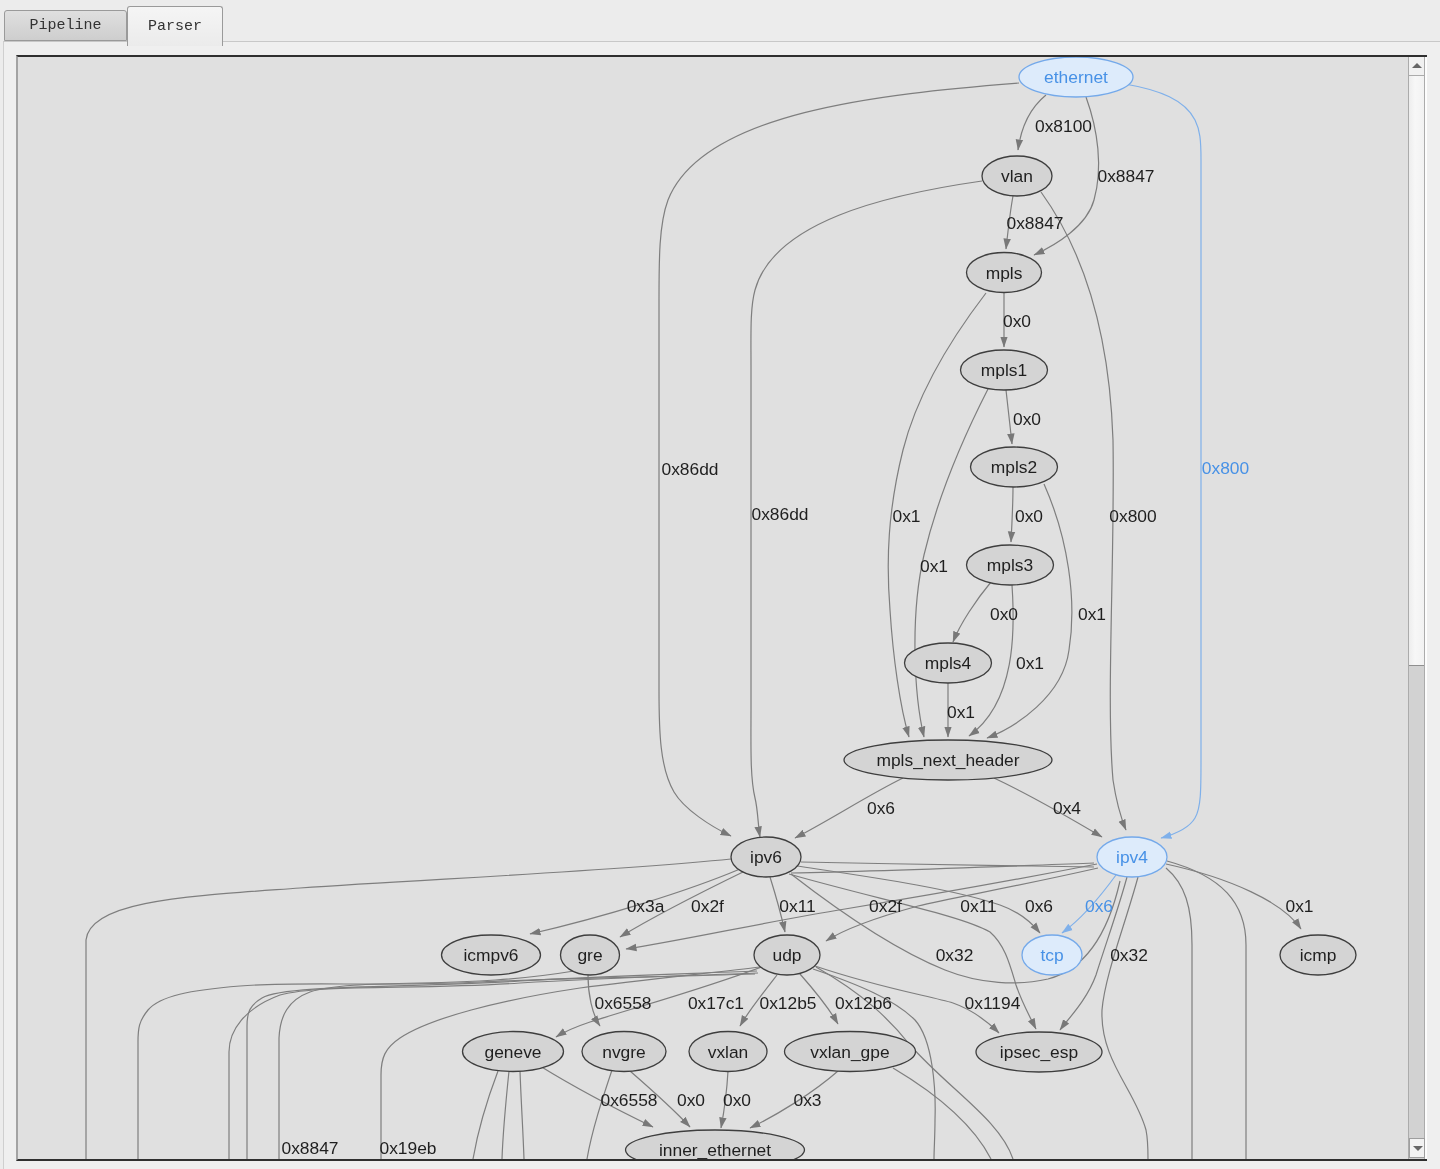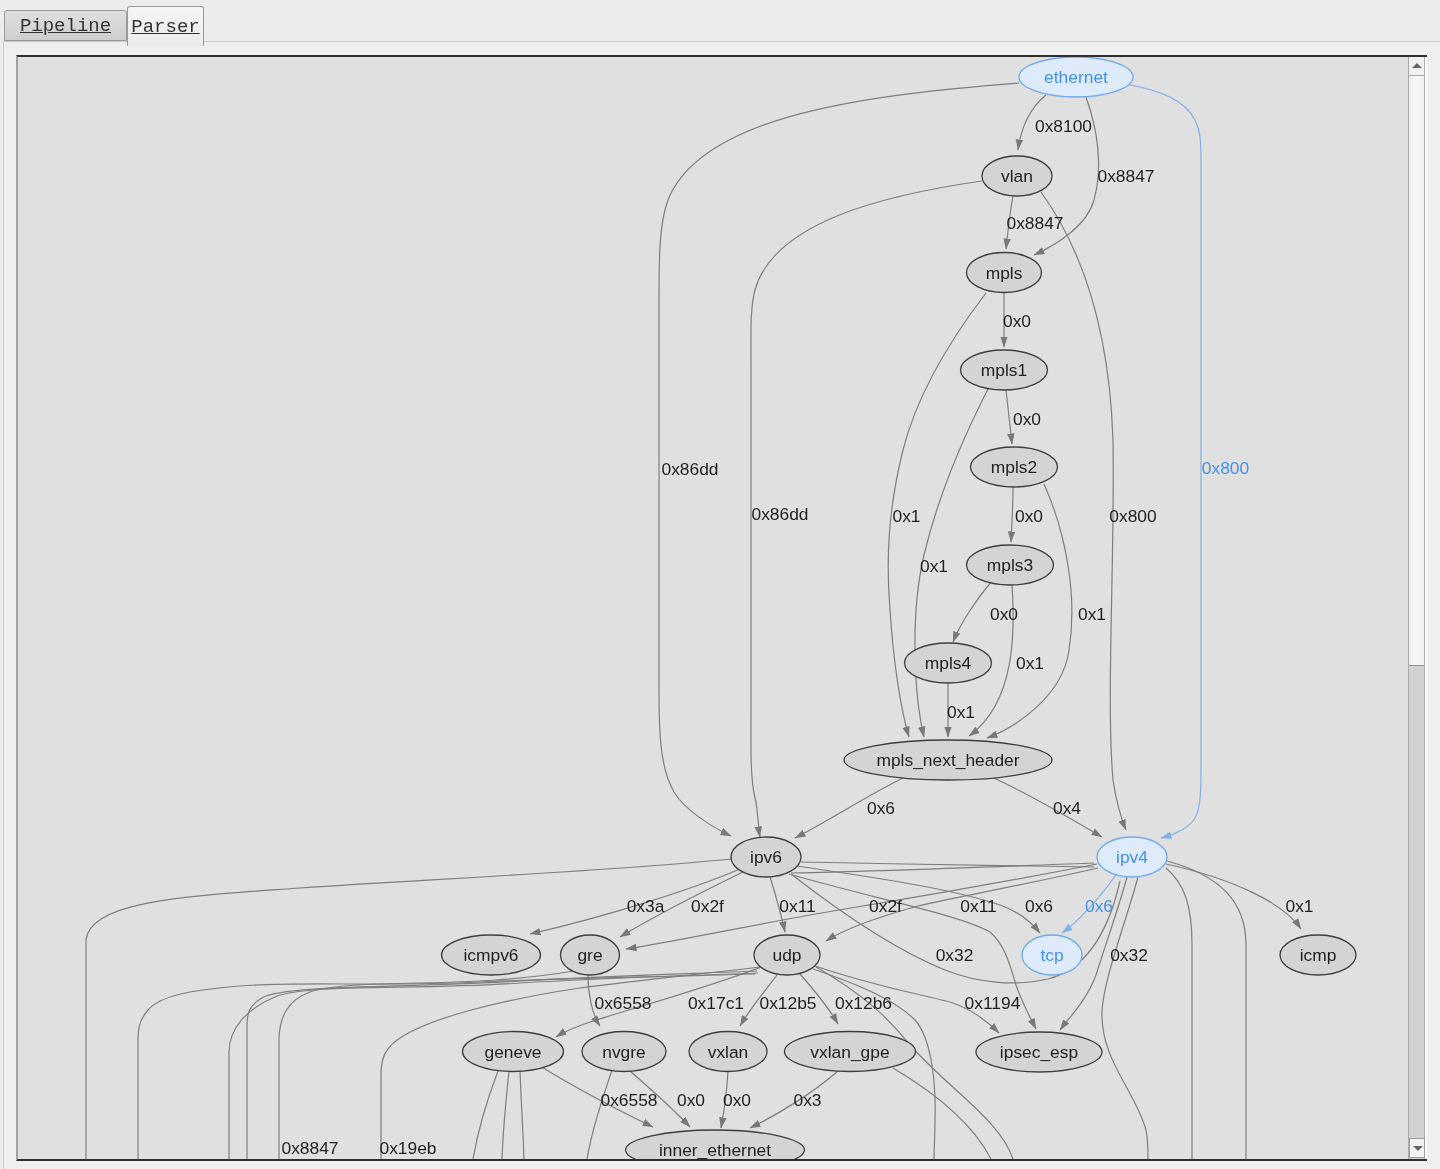--- a/index.html
+++ b/index.html
@@ -1,20 +1,20 @@
 <!DOCTYPE html>
 <html><head>
 <meta charset="utf-8">
 <style>
   html,body{margin:0;padding:0;}
   body{width:1440px;height:1169px;background:#ececec;font-family:"Liberation Sans",sans-serif;position:relative;overflow:hidden;}
   #pane{position:absolute;left:3px;top:41px;width:1437px;height:1128px;background:#efefef;border-left:1px solid #cfcfcf;border-top:1px solid #c8c8c8;box-sizing:border-box;}
-  .tab{position:absolute;box-sizing:border-box;font-family:"Liberation Mono",monospace;font-size:19px;color:#333;display:flex;align-items:center;justify-content:center;text-decoration:underline;}
+  .tab{position:absolute;box-sizing:border-box;font-family:"Liberation Mono",monospace;font-size:15px;color:#333;display:flex;align-items:center;justify-content:center;}
   #tab-pipeline{left:4px;top:10px;width:123px;height:31px;border:1px solid #9a9a9a;border-radius:3px 3px 0 0;background:linear-gradient(#dfdfdf,#cecece);}
-  #tab-parser{left:127px;top:6px;width:77px;height:40px;border:1px solid #9a9a9a;border-bottom:none;border-radius:3px 3px 0 0;background:linear-gradient(#f5f5f5,#ebebeb);z-index:2;}
+  #tab-parser{left:127px;top:6px;width:96px;height:40px;border:1px solid #9a9a9a;border-bottom:none;border-radius:3px 3px 0 0;background:linear-gradient(#f5f5f5,#ebebeb);z-index:2;}
   #frame{position:absolute;left:16px;top:55px;width:1409px;height:1102px;border-top:2px solid #2f2f2f;border-left:2px solid #a3a3a3;border-bottom:2px solid #2f2f2f;box-sizing:content-box;background:#e0e0e0;}
   #canvas{position:absolute;left:0;top:0;}
   #vscroll{position:absolute;top:0;right:2px;width:17px;height:1102px;background:#d2d2d2;border-left:1px solid #ababab;border-right:1px solid #ababab;box-sizing:border-box;}
   #whitestrip{position:absolute;top:0;right:0;width:2px;height:1102px;background:#fdfdfd;}
   .sbtn{position:absolute;left:0;width:15px;height:18px;background:#f1f1f1;border-bottom:1px solid #ababab;}
   #sbtn-up{top:0;}
   #sbtn-down{top:1081px;height:20px;border:1px solid #9e9e9e;width:16px;background:#f2f2f2;box-sizing:border-box;left:0;}
   #shandle{position:absolute;left:0;top:19px;width:15px;height:589px;background:linear-gradient(90deg,#ededed,#f7f7f7 40%,#f2f2f2);border-bottom:1px solid #8f8f8f;}
   .tri-up{width:0;height:0;border-left:5px solid transparent;border-right:5px solid transparent;border-bottom:5px solid #666;position:absolute;left:3px;top:6px;}
   .tri-down{width:0;height:0;border-left:5px solid transparent;border-right:5px solid transparent;border-top:5px solid #666;position:absolute;left:3px;top:7px;}

